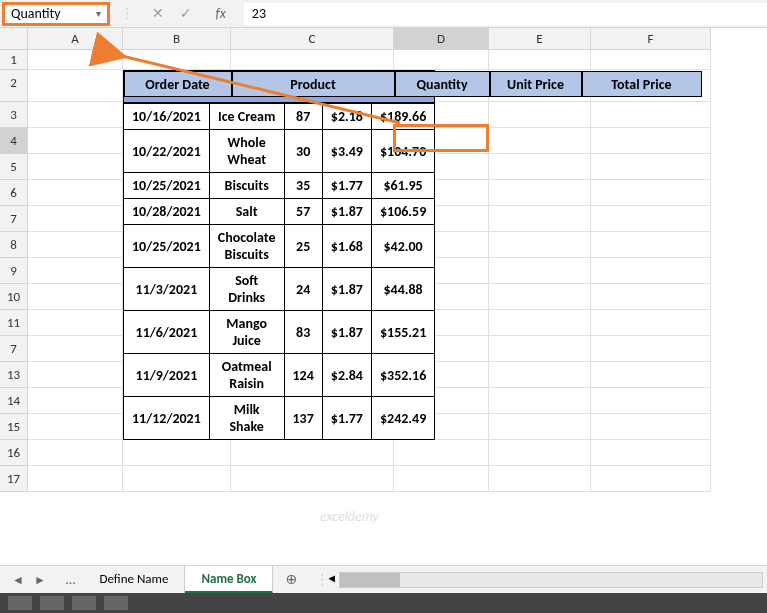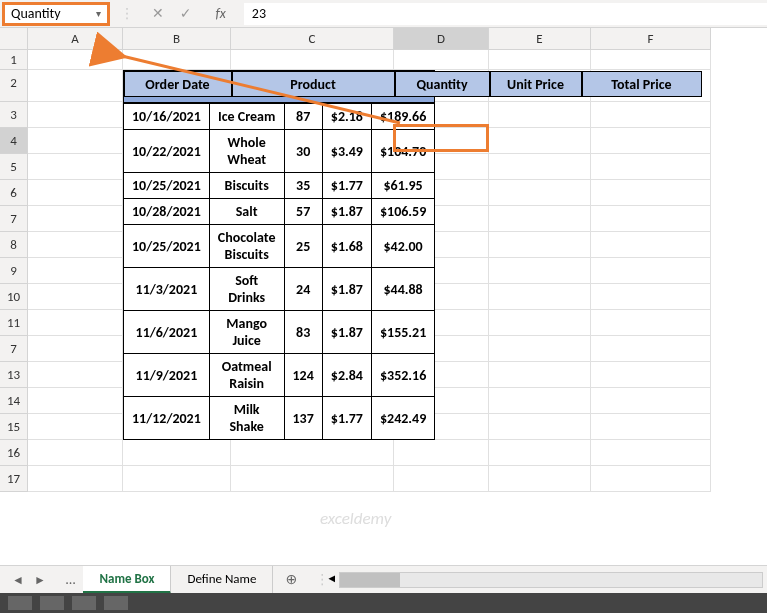--- a/index.html
+++ b/index.html
@@ -54,21 +54,21 @@
     .tab { padding: 5px 16px; font-size: 13px; border-right: 1px solid #ccc; cursor: pointer; }
     .tab.active { background: #fff; color: #217346; font-weight: bold; border-bottom: 3px solid #217346; }
     .tab-add { padding: 0 12px; color: #666; cursor: pointer; }
     .tabs-divider { color: #ccc; margin: 0 6px; }
     .hscroll { flex: 1; height: 16px; background: #e8e8e8; margin: 0 4px; position: relative; border: 1px solid #ccc; }
     .hscroll-thumb { position: absolute; left: 0; top: 0; width: 60px; height: 100%; background: #c0c0c0; }
     
     .status-bar { position: absolute; bottom: 0; left: 0; right: 0; height: 20px; background: #444; display: flex; align-items: center; gap: 8px; padding: 0 8px; }
     .status-icon { width: 24px; height: 14px; background: #666; }
     
-    .watermark { position: absolute; top: 480px; left: 320px; color: #ddd; font-size: 17px; font-style: italic; pointer-events: none; text-align: center; }
+    .watermark { position: absolute; top: 480px; left: 320px; color: #ddd; font-size: 14px; font-style: italic; pointer-events: none; text-align: center; }
   </style>
 </head>
 <body>
 
 <div class="formula-bar">
   <div class="name-box">
     <span>Quantity</span>
     <span class="name-box-dropdown">▾</span>
   </div>
   <span class="fb-divider">⋮</span>
@@ -347,22 +347,22 @@
   <div class="watermark">exceldemy</div>
 </div>
 
 <div class="tabs-bar">
   <div class="tab-nav">
     <span>◄</span>
     <span>►</span>
   </div>
   <span class="tab-dots">…</span>
   <div id="tabs" style="display:flex;">
+      <div class="tab">Define Name</div>
       <div class="tab active">Name Box</div>
-      <div class="tab">Define Name</div>
     </div>
   <span class="tab-add">⊕</span>
   <span class="tabs-divider">⋮</span>
   <div class="hscroll">
     <span style="position:absolute;left:-14px;top:-1px;font-size:11px;">◄</span>
     <div class="hscroll-thumb"></div>
   </div>
 </div>
 
 <div class="status-bar">

